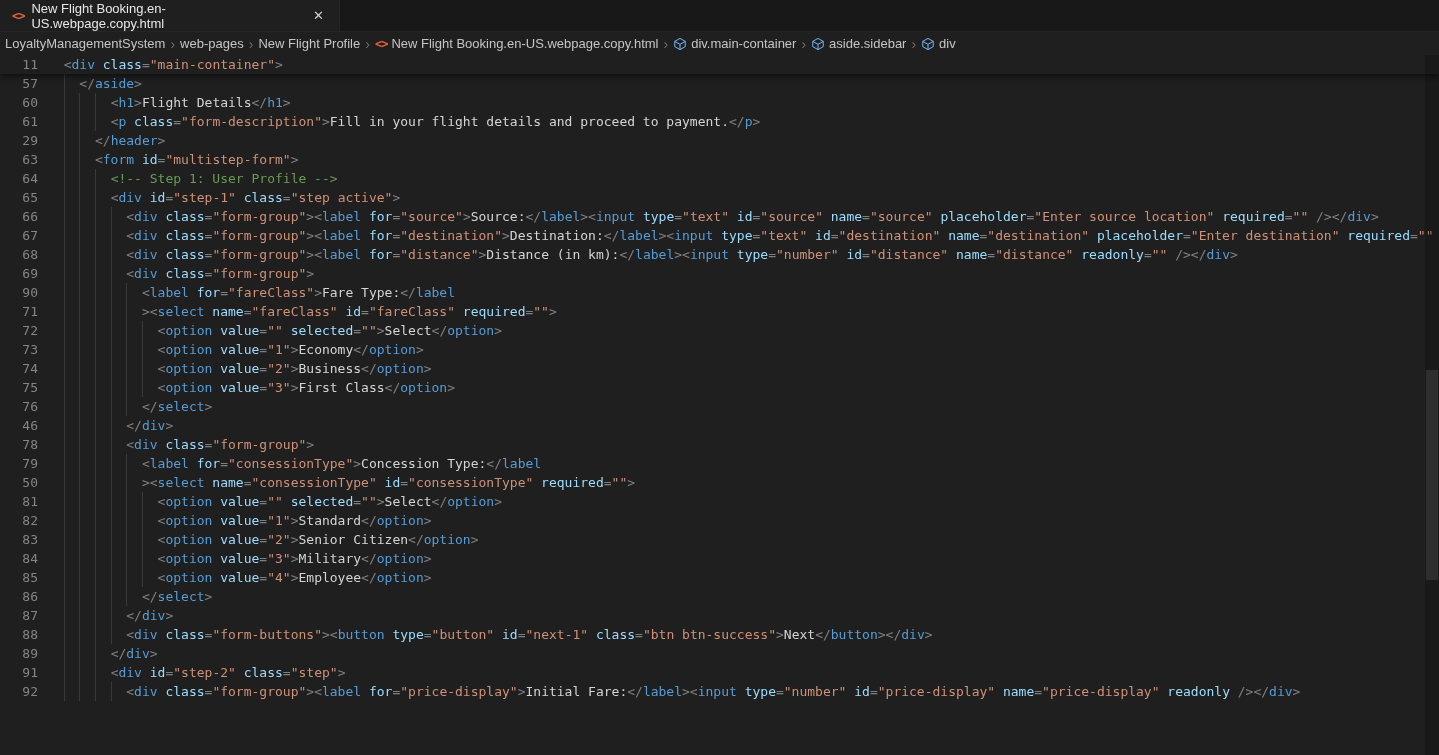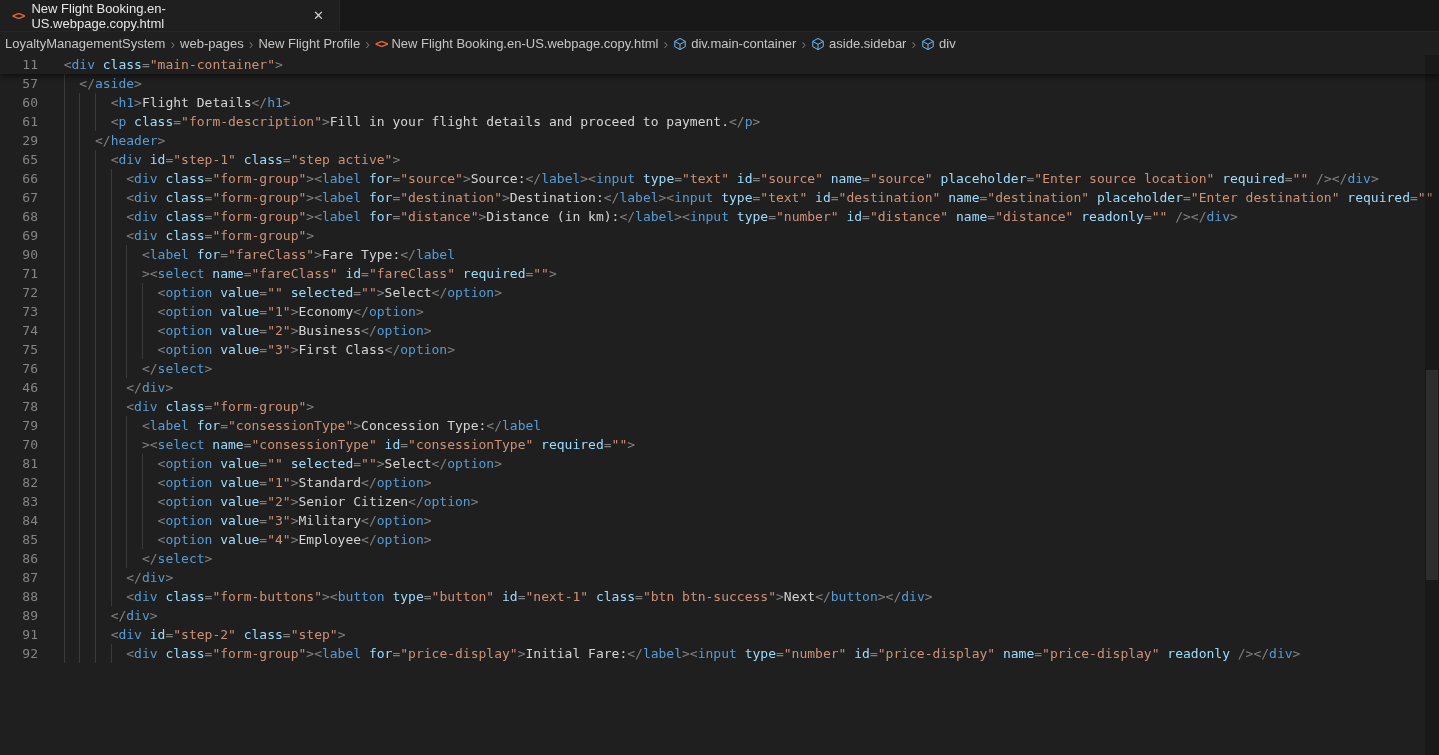--- a/index.html
+++ b/index.html
@@ -129,20 +129,28 @@
       </div>
       <div class="line">
         <span class="ln">61</span>
         <span class="code"><i class="guide" style="left: calc(2ch + 10px);"></i><i class="guide" style="left: calc(4ch + 10px);"></i><i class="guide" style="left: calc(6ch + 10px);"></i><span>        </span><span class="p">&lt;</span><span class="t">p</span><span class="a"> class</span><span class="p">=</span><span class="s">"form-description"</span><span class="p">&gt;</span><span class="x">Fill in your flight details and proceed to payment.</span><span class="p">&lt;/</span><span class="t">p</span><span class="p">&gt;</span></span>
       </div>
       <div class="line">
         <span class="ln">29</span>
         <span class="code"><i class="guide" style="left: calc(2ch + 10px);"></i><i class="guide" style="left: calc(4ch + 10px);"></i><span>      </span><span class="p">&lt;/</span><span class="t">header</span><span class="p">&gt;</span></span>
       </div>
       <div class="line">
+        <span class="ln">63</span>
+        <span class="code"><i class="guide" style="left: calc(2ch + 10px);"></i><i class="guide" style="left: calc(4ch + 10px);"></i><span>      </span><span class="p">&lt;</span><span class="t">form</span><span class="a"> id</span><span class="p">=</span><span class="s">"multistep-form"</span><span class="p">&gt;</span></span>
+      </div>
+      <div class="line">
+        <span class="ln">64</span>
+        <span class="code"><i class="guide" style="left: calc(2ch + 10px);"></i><i class="guide" style="left: calc(4ch + 10px);"></i><i class="guide" style="left: calc(6ch + 10px);"></i><span>        </span><span class="c">&lt;!-- Step 1: User Profile --&gt;</span></span>
+      </div>
+      <div class="line">
         <span class="ln">65</span>
         <span class="code"><i class="guide" style="left: calc(2ch + 10px);"></i><i class="guide" style="left: calc(4ch + 10px);"></i><i class="guide" style="left: calc(6ch + 10px);"></i><span>        </span><span class="p">&lt;</span><span class="t">div</span><span class="a"> id</span><span class="p">=</span><span class="s">"step-1"</span><span class="a"> class</span><span class="p">=</span><span class="s">"step active"</span><span class="p">&gt;</span></span>
       </div>
       <div class="line">
         <span class="ln">66</span>
         <span class="code"><i class="guide" style="left: calc(2ch + 10px);"></i><i class="guide" style="left: calc(4ch + 10px);"></i><i class="guide" style="left: calc(6ch + 10px);"></i><i class="guide" style="left: calc(8ch + 10px);"></i><span>          </span><span class="p">&lt;</span><span class="t">div</span><span class="a"> class</span><span class="p">=</span><span class="s">"form-group"</span><span class="p">&gt;&lt;</span><span class="t">label</span><span class="a"> for</span><span class="p">=</span><span class="s">"source"</span><span class="p">&gt;</span><span class="x">Source:</span><span class="p">&lt;/</span><span class="t">label</span><span class="p">&gt;&lt;</span><span class="t">input</span><span class="a"> type</span><span class="p">=</span><span class="s">"text"</span><span class="a"> id</span><span class="p">=</span><span class="s">"source"</span><span class="a"> name</span><span class="p">=</span><span class="s">"source"</span><span class="a"> placeholder</span><span class="p">=</span><span class="s">"Enter source location"</span><span class="a"> required</span><span class="p">=</span><span class="s">""</span><span class="p"> /&gt;&lt;/</span><span class="t">div</span><span class="p">&gt;</span></span>
       </div>
       <div class="line">
         <span class="ln">67</span>
         <span class="code"><i class="guide" style="left: calc(2ch + 10px);"></i><i class="guide" style="left: calc(4ch + 10px);"></i><i class="guide" style="left: calc(6ch + 10px);"></i><i class="guide" style="left: calc(8ch + 10px);"></i><span>          </span><span class="p">&lt;</span><span class="t">div</span><span class="a"> class</span><span class="p">=</span><span class="s">"form-group"</span><span class="p">&gt;&lt;</span><span class="t">label</span><span class="a"> for</span><span class="p">=</span><span class="s">"destination"</span><span class="p">&gt;</span><span class="x">Destination:</span><span class="p">&lt;/</span><span class="t">label</span><span class="p">&gt;&lt;</span><span class="t">input</span><span class="a"> type</span><span class="p">=</span><span class="s">"text"</span><span class="a"> id</span><span class="p">=</span><span class="s">"destination"</span><span class="a"> name</span><span class="p">=</span><span class="s">"destination"</span><span class="a"> placeholder</span><span class="p">=</span><span class="s">"Enter destination"</span><span class="a"> required</span><span class="p">=</span><span class="s">""</span><span class="p"> /&gt;&lt;/</span></span>
@@ -189,21 +197,21 @@
       </div>
       <div class="line">
         <span class="ln">78</span>
         <span class="code"><i class="guide" style="left: calc(2ch + 10px);"></i><i class="guide" style="left: calc(4ch + 10px);"></i><i class="guide" style="left: calc(6ch + 10px);"></i><i class="guide" style="left: calc(8ch + 10px);"></i><span>          </span><span class="p">&lt;</span><span class="t">div</span><span class="a"> class</span><span class="p">=</span><span class="s">"form-group"</span><span class="p">&gt;</span></span>
       </div>
       <div class="line">
         <span class="ln">79</span>
         <span class="code"><i class="guide" style="left: calc(2ch + 10px);"></i><i class="guide" style="left: calc(4ch + 10px);"></i><i class="guide" style="left: calc(6ch + 10px);"></i><i class="guide" style="left: calc(8ch + 10px);"></i><i class="guide" style="left: calc(10ch + 10px);"></i><span>            </span><span class="p">&lt;</span><span class="t">label</span><span class="a"> for</span><span class="p">=</span><span class="s">"consessionType"</span><span class="p">&gt;</span><span class="x">Concession Type:</span><span class="p">&lt;/</span><span class="t">label</span></span>
       </div>
       <div class="line">
-        <span class="ln">70</span>
+        <span class="ln">50</span>
         <span class="code"><i class="guide" style="left: calc(2ch + 10px);"></i><i class="guide" style="left: calc(4ch + 10px);"></i><i class="guide" style="left: calc(6ch + 10px);"></i><i class="guide" style="left: calc(8ch + 10px);"></i><i class="guide" style="left: calc(10ch + 10px);"></i><span>            </span><span class="p">&gt;&lt;</span><span class="t">select</span><span class="a"> name</span><span class="p">=</span><span class="s">"consessionType"</span><span class="a"> id</span><span class="p">=</span><span class="s">"consessionType"</span><span class="a"> required</span><span class="p">=</span><span class="s">""</span><span class="p">&gt;</span></span>
       </div>
       <div class="line">
         <span class="ln">81</span>
         <span class="code"><i class="guide" style="left: calc(2ch + 10px);"></i><i class="guide" style="left: calc(4ch + 10px);"></i><i class="guide" style="left: calc(6ch + 10px);"></i><i class="guide" style="left: calc(8ch + 10px);"></i><i class="guide" style="left: calc(10ch + 10px);"></i><i class="guide" style="left: calc(12ch + 10px);"></i><span>              </span><span class="p">&lt;</span><span class="t">option</span><span class="a"> value</span><span class="p">=</span><span class="s">""</span><span class="a"> selected</span><span class="p">=</span><span class="s">""</span><span class="p">&gt;</span><span class="x">Select</span><span class="p">&lt;/</span><span class="t">option</span><span class="p">&gt;</span></span>
       </div>
       <div class="line">
         <span class="ln">82</span>
         <span class="code"><i class="guide" style="left: calc(2ch + 10px);"></i><i class="guide" style="left: calc(4ch + 10px);"></i><i class="guide" style="left: calc(6ch + 10px);"></i><i class="guide" style="left: calc(8ch + 10px);"></i><i class="guide" style="left: calc(10ch + 10px);"></i><i class="guide" style="left: calc(12ch + 10px);"></i><span>              </span><span class="p">&lt;</span><span class="t">option</span><span class="a"> value</span><span class="p">=</span><span class="s">"1"</span><span class="p">&gt;</span><span class="x">Standard</span><span class="p">&lt;/</span><span class="t">option</span><span class="p">&gt;</span></span>
       </div>

